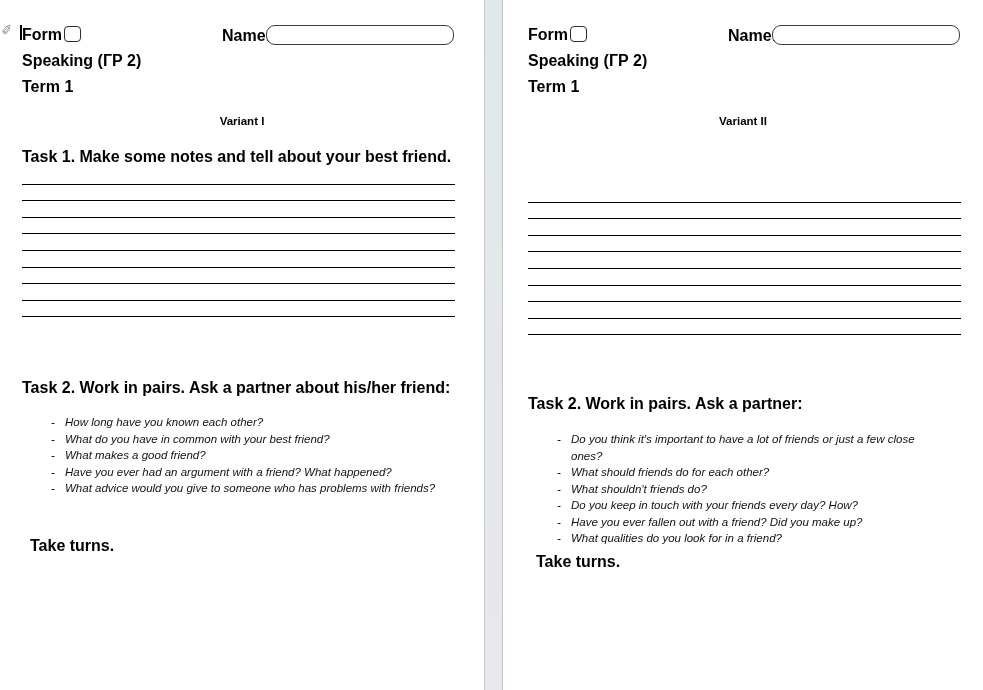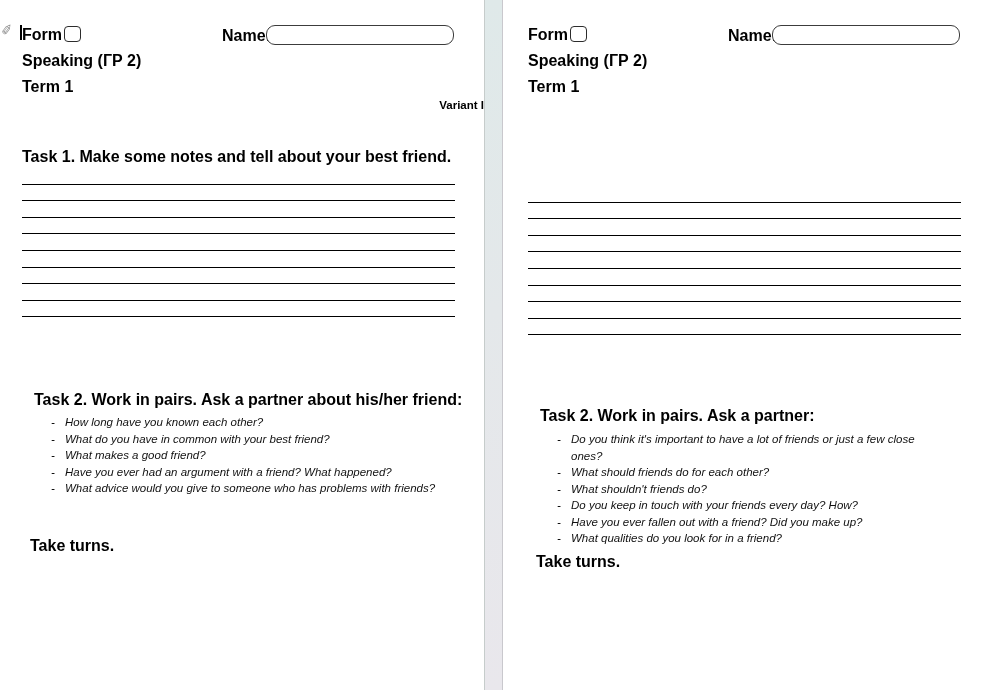--- a/index.html
+++ b/index.html
@@ -45,30 +45,30 @@
   .name-input {
     position: absolute; left: calc(var(--ml) + 244px); top: 25px;
     width: 188px; height: 20px;
     border: 1.6px solid #3c3c3c; border-radius: 9px;
     background: #fff; padding: 0 7px;
     font: 11.5px "Liberation Sans", sans-serif;
     outline: none;
   }
   .course  { position: absolute; left: var(--ml); top: 52px; }
   .term    { position: absolute; left: var(--ml); top: 78px; }
-  .variant { position: absolute; left: 0; right: 0; top: 99px; margin: 0; text-align: right; font-size: 11.5px; }
+  .variant { position: absolute; left: 0; right: 0; top: 99px; margin: 16px; text-align: center; font-size: 11.5px; }
 
   .task1 {
     position: absolute; left: var(--ml); top: 149px; width: 446px;
     margin: 0; line-height: 15.5px;
   }
   .lines { position: absolute; left: var(--ml); top: var(--lines-top); width: 433px; }
   .wline { height: 16.6px; border-bottom: 1.5px solid #000; }
 
-  .task2 { position: absolute; left: var(--ml); top: var(--task2-top); margin: 12px; width: 450px; }
+  .task2 { position: absolute; left: var(--ml); top: var(--task2-top); margin: 0; width: 450px; }
   .questions {
     position: absolute; left: calc(var(--ml) + 16px); top: var(--q-top); width: 392px;
     margin: 12px; padding: 0; list-style: none;
     font-style: italic; font-size: 11.5px; line-height: 16.5px; color: #111;
   }
   .q { position: relative; padding-left: 15px; }
   .q::before { content: "-"; position: absolute; left: 1px; }
   .closing { position: absolute; left: var(--ml); top: var(--tt-top); margin: 8px; }
 </style>
 </head>
@@ -121,20 +121,21 @@
   <div class="divider"></div>
 
   <section class="page page-b">
     <span class="form-label b">Form 8</span>
     <span class="checkbox"></span>
     <label class="name-label b">Name:</label>
     <input class="name-input" value="" style="">
 
     <div class="course b">Speaking (ГР 2)</div>
     <div class="term b">Term 1</div>
+    <h2 class="variant b">Variant II</h2>
 
 
     <div class="lines">
 
     <div class="wline"></div>
         <div class="wline"></div>
         <div class="wline"></div>
         <div class="wline"></div>
         <div class="wline"></div>
         <div class="wline"></div>

